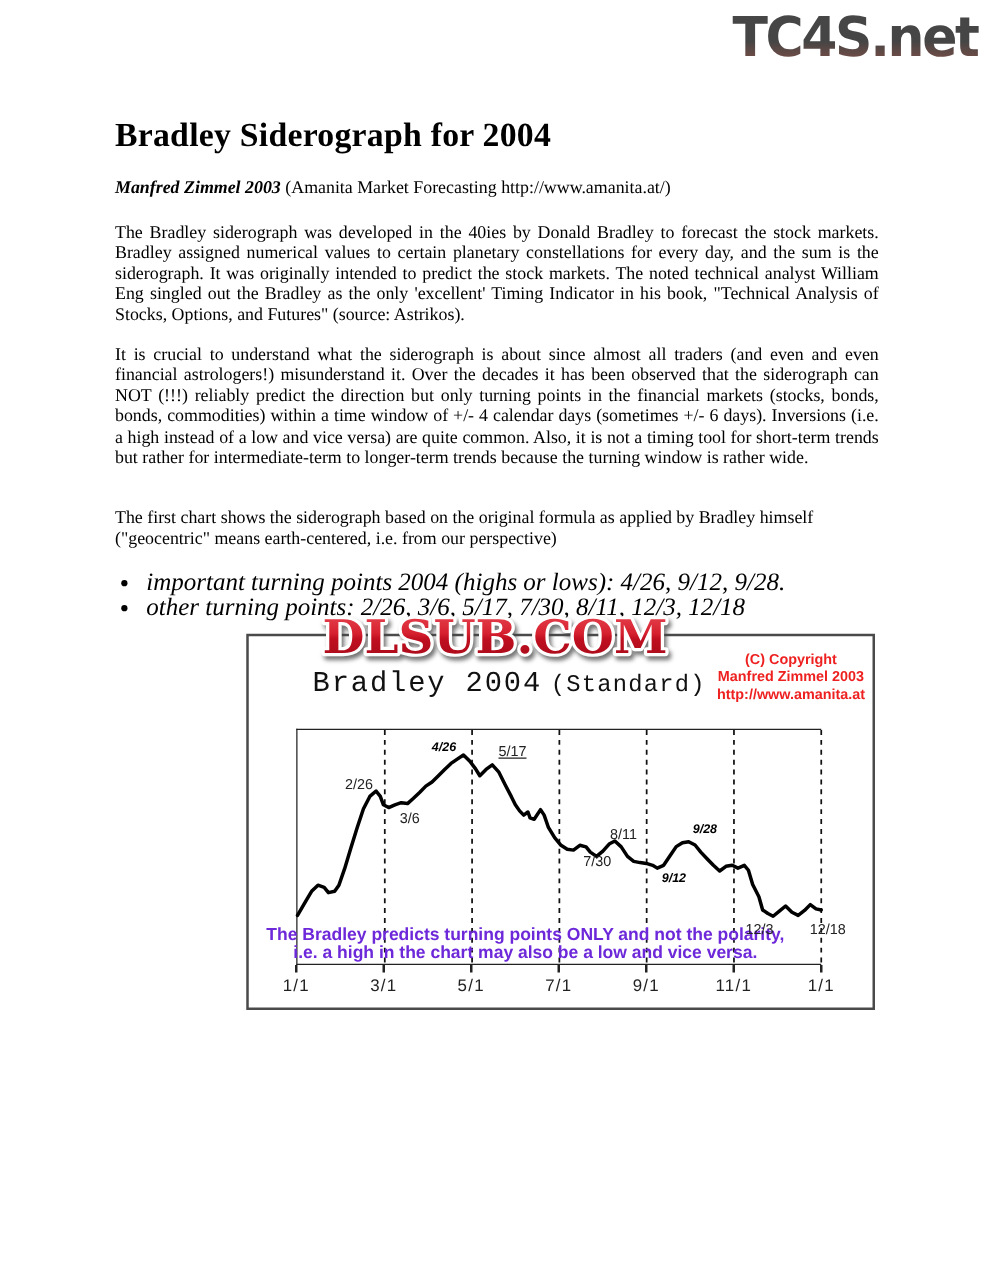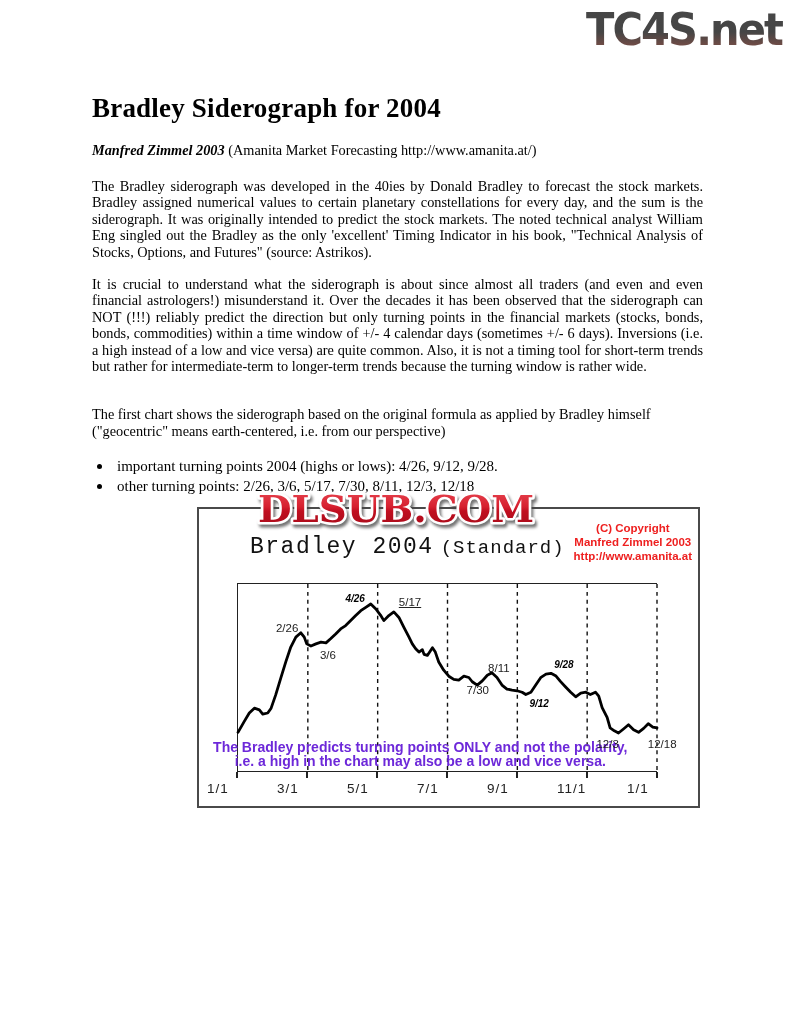--- a/index.html
+++ b/index.html
@@ -32,22 +32,23 @@
     font-size: 14.3px;
     line-height: 16.4px;
     text-align: justify;
   }
   .body-par.tight { margin-top: 16px; }
   .body-par.bigger-gap { margin-top: 32px; text-align: left; }
   .bullets { margin-top: 17px; list-style: none; }
   .bullets li {
     position: relative;
     padding-left: 25px;
-    font-size: 15px;
+    font-size: 20px;
     line-height: 20px;
+    font-style: italic;
   }
   .bullets li::before {
     content: "";
     position: absolute;
     left: 5px; top: 8px;
     width: 5px; height: 5px;
     border-radius: 50%;
     background: #000;
   }
 
@@ -97,21 +98,21 @@
     color: #6d28d9; white-space: nowrap;
   }
   .x-axis {
     position: absolute; left: 38px; top: 263px;
     width: 420px; height: 32px;
   }
   .x-tick { position: absolute; top: 0; width: 1.5px; height: 6px; background: #222; }
   .x-tick-label {
     position: absolute; top: 9px; width: 60px;
     transform: translateX(-50%);
-    text-align: left;
+    text-align: center;
     font-size: 13.5px; color: #222; letter-spacing: 1px;
   }
 
   
   .dlsub-logo { position: absolute; left: 249px; top: 485px; }
   .dlsub-logo svg { filter: drop-shadow(2.5px 3px 1.5px rgba(70,70,70,0.75)); }
   .traders-logo { position: absolute; right: 2px; top: 976px; }
   .traders-logo svg { filter: drop-shadow(2px 2.5px 1px rgba(100,100,100,0.7)); }
 </style>
 </head>

